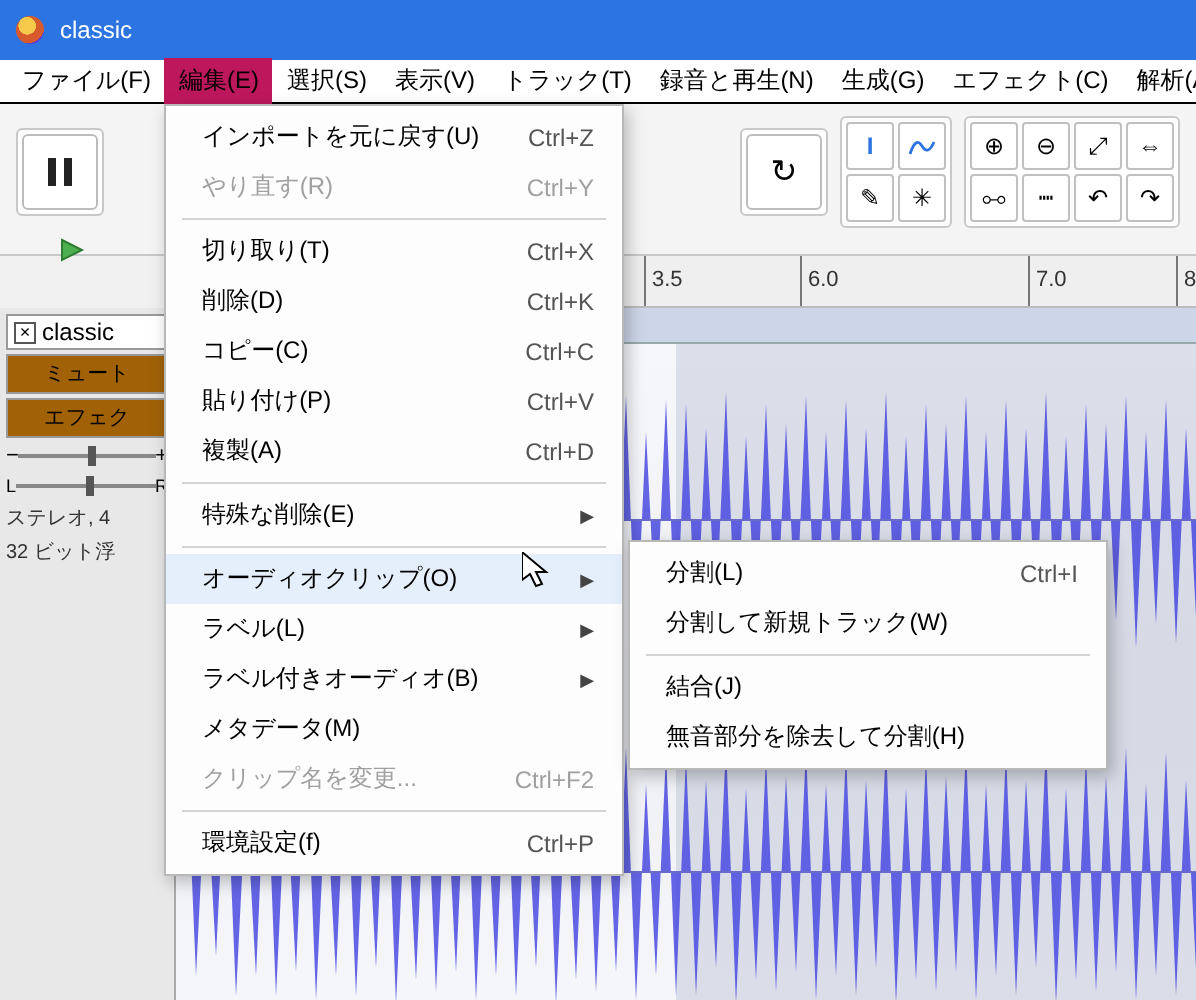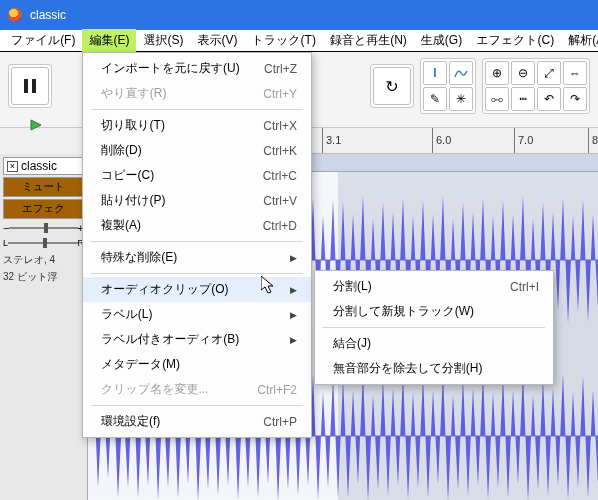--- a/index.html
+++ b/index.html
@@ -54,21 +54,21 @@
 </head>
 <body>
 
 <div class="titlebar">
   <div class="logo"></div>
   <div class="title">classic</div>
 </div>
 
 <div class="menubar">
   <div class="mitem">ファイル(F)</div>
-  <div class="mitem" style="background:#bef264;">編集(E)</div>
+  <div class="mitem" style="background:#be185d;">編集(E)</div>
   <div class="mitem">選択(S)</div>
   <div class="mitem">表示(V)</div>
   <div class="mitem">トラック(T)</div>
   <div class="mitem">録音と再生(N)</div>
   <div class="mitem">生成(G)</div>
   <div class="mitem">エフェクト(C)</div>
   <div class="mitem">解析(A)</div>
 
 </div>
 
@@ -130,23 +130,23 @@
 
 <div class="timeline">
   <div class="ticks">
     <div class="tick" style="left:42px;">
         <span>3.0</span>
       </div>
     <div class="tick" style="left:138px;">
         <span>4.0</span>
       </div>
     <div class="tick" style="left:234px;">
-        <span>3.1</span>
-      </div>
-    <div class="tick" style="left:344px;text-align:right;">
+        <span>3.5</span>
+      </div>
+    <div class="tick" style="left:312px;text-align:right;">
         <span>6.0</span>
       </div>
     <div class="tick" style="left:426px;">
         <span>7.0</span>
       </div>
     <div class="tick" style="left:500px;">
         <span>8.0</span>
       </div>
 
   </div>

